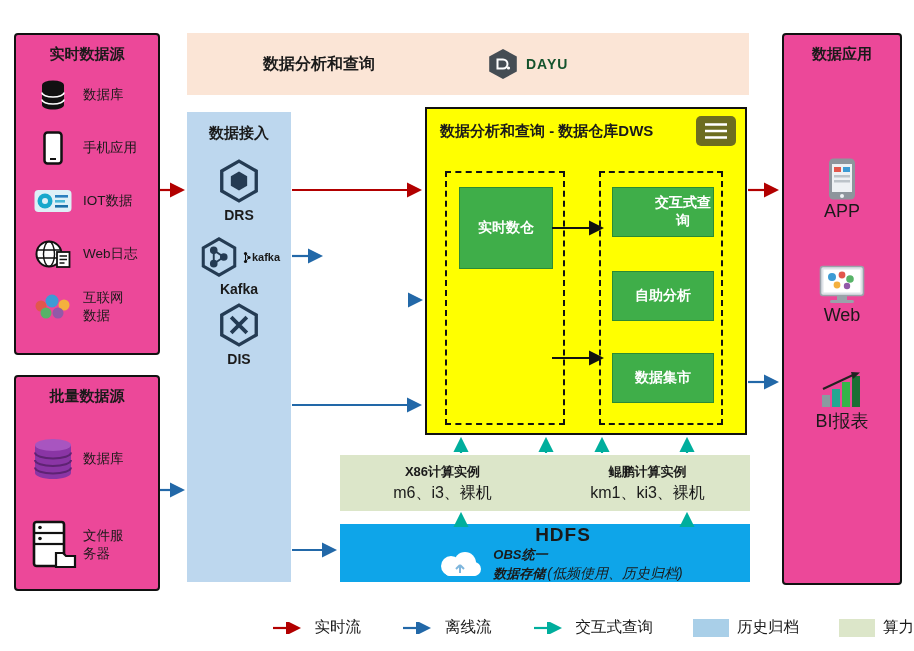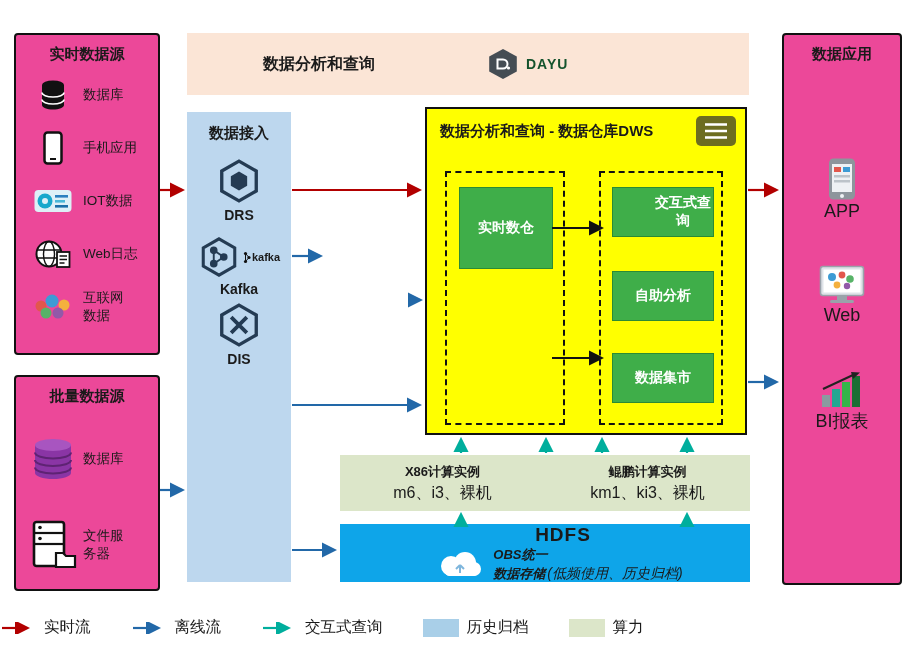--- a/index.html
+++ b/index.html
@@ -46,21 +46,21 @@
   .obs-wrap { display:flex; align-items:center; margin-left:26px; gap:8px; }
   .obs-col { display:flex; flex-direction:column; }
   .obs-line { font-weight:bold; font-size:13px; line-height:1.35;font-style:italic; }
   .obs-line2 { display:flex; align-items:baseline; gap:2px; }
   .obs-note { font-weight:normal; font-size:14px; }
 
   .apps { position:absolute; left:782px; top:33px; width:120px; height:552px; }
   .app-item { position:absolute; left:0; width:100%; display:flex; flex-direction:column; align-items:center; }
   .app-label { font-size:18px; }
 
-  .legend { position:absolute; left:0; top:617px; width:100%; display:flex; justify-content:flex-start; align-items:center; gap:40px; }
+  .legend { position:absolute; left:0; top:617px; width:100%; display:flex; justify-content:flex-end; align-items:center; gap:40px; }
   .legend-item { display:flex; align-items:center; gap:8px; font-size:15.5px; }
   .swatch { width:36px; height:18px; }
   .swatch-archive { background:#a9cfe8; }
   .swatch-compute { background:#dce6c9; }
 
   #overlay { position:absolute; left:0; top:0; pointer-events:none; z-index:6; }
   svg.icon { display:block; }
 </style>
 </head>
 <body>

